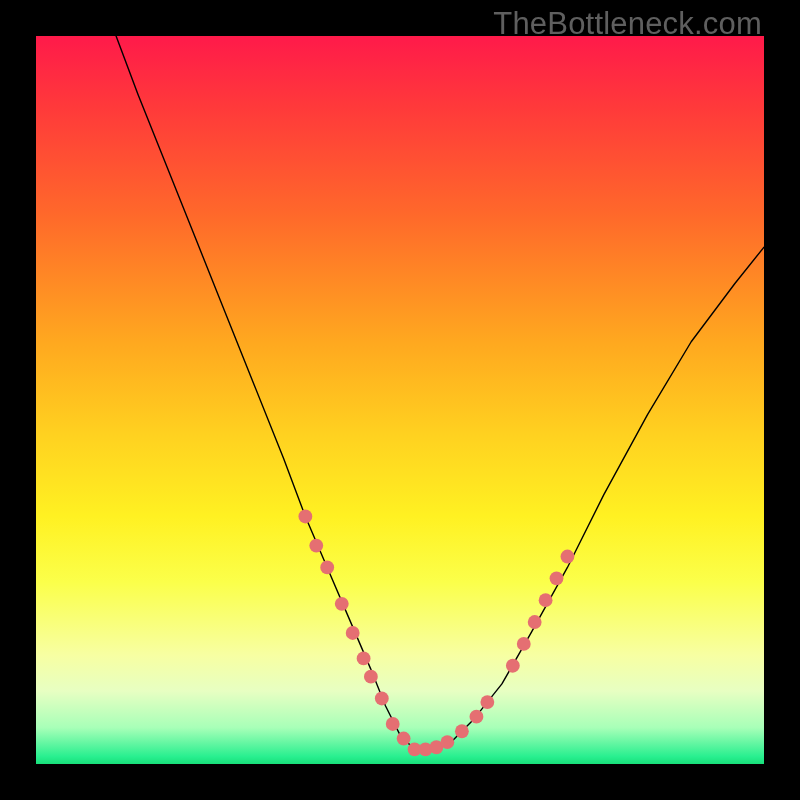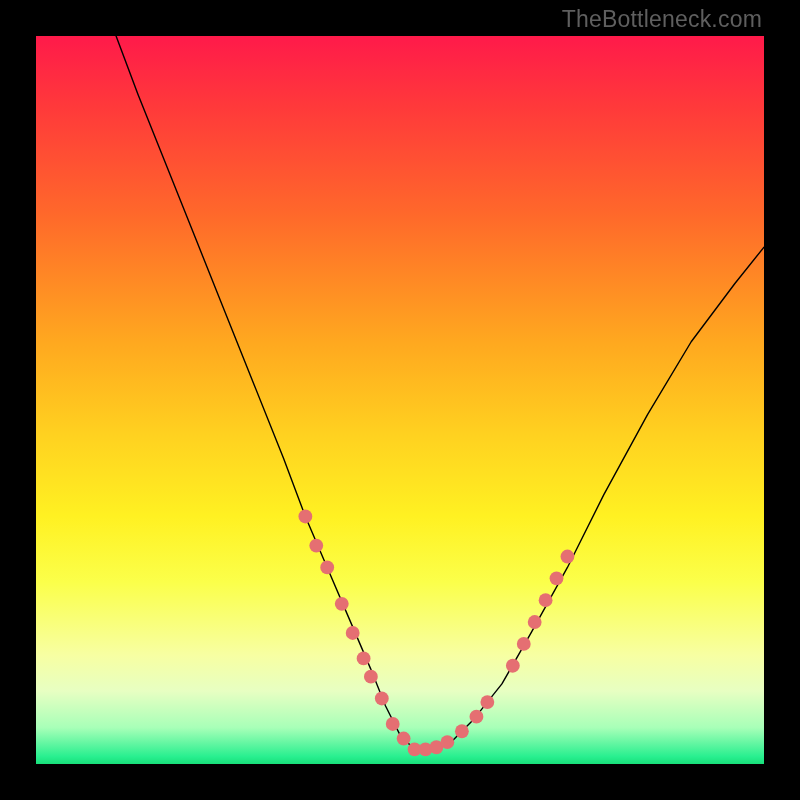--- a/index.html
+++ b/index.html
@@ -48,21 +48,21 @@
     position: absolute;
     inset: 0;
     width: 100%;
     height: 100%;
   }
   .watermark {
     position: absolute;
     top: 6px;
     right: 38px;
     color: #5f5f5f;
-    font-size: 23px;
+    font-size: 31px;
     letter-spacing: 0.2px;
     font-weight: 400;
     text-align: right;
   }
 </style>
 </head>
 <body>
 
 <div class="frame">
 

